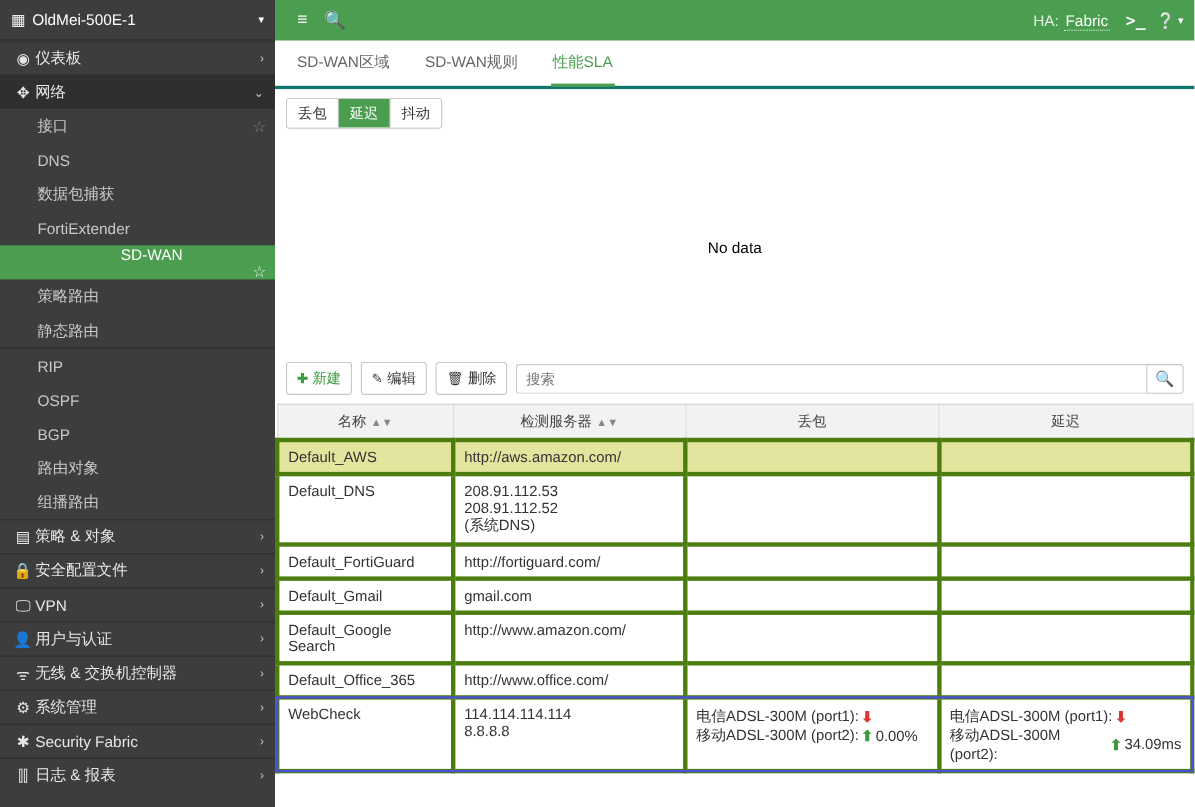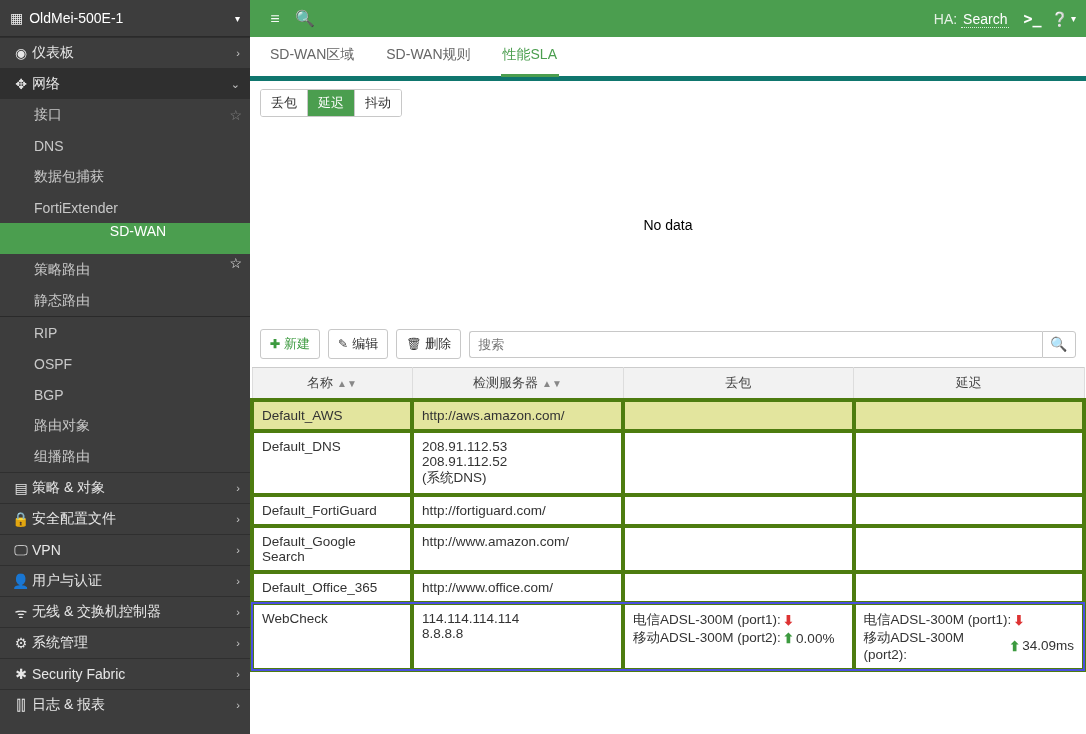--- a/index.html
+++ b/index.html
@@ -22,23 +22,23 @@
   .nav-item .nav-icon{ width:22px; display:inline-flex; justify-content:center; font-size:14px;}
   .nav-item .nav-label{ flex:1; }
   .nav-item .chev{ font-size:11px; opacity:.8;}
   .nav-item.top{ border-top:1px solid #2f2f2f; color:#e6e6e6;}
   .nav-item.expanded{ background:#2f2f2f;}
   .sub-item{ display:flex; align-items:center; height:31px; padding-left:34px; padding-right:8px; cursor:pointer; color:#c8c8c8;}
   .sub-item.active{ background:#4b9e4f; color:#fff;flex-direction:column;}
   .sub-item .star{ margin-left:auto; opacity:.5;}
   .sub-item .star.on{ opacity:.9;}
   .sub-divider{ height:1px; background:#2a2a2a; margin:0;}
-  .sub-item.iface{ display:flex; justify-content:space-between;gap:16px;}
+  .sub-item.iface{ display:flex; justify-content:space-between;}
   .content{ flex:1; background:#fff; display:flex; flex-direction:column; min-width:0;}
-  .tabs{ height:44px; border-bottom:5px solid #0f766e; display:flex; align-items:flex-end; padding:0 18px; gap:28px;}
+  .tabs{ height:44px; border-bottom:3px solid #0f766e; display:flex; align-items:flex-end; padding:0 18px; gap:28px;}
   .tab{ padding:10px 2px; cursor:pointer; color:#666; border-bottom:3px solid transparent; position:relative; bottom:-1px;}
   .tab.active{ color:#4b9e4f; border-bottom-color:#4b9e4f;}
   .metricbar{ padding:8px 10px;}
   .btn-group{ display:inline-flex; border:1px solid #c8c8c8; border-radius:3px; overflow:hidden;}
   .btn-group .mbtn{ padding:4px 10px; font-size:13px; border-right:1px solid #c8c8c8; background:#fff; cursor:pointer;}
   .btn-group .mbtn:last-child{ border-right:none;}
   .btn-group .mbtn.active{ background:#4b9e4f; color:#fff;}
   .chart-area{ flex:0 0 200px; display:flex; align-items:center; justify-content:center; color:#000000;}
   .toolbar{ display:flex; align-items:center; gap:8px; padding:4px 10px 8px 10px;}
   .btn{ border:1px solid #c8c8c8; border-radius:3px; padding:5px 9px; background:#fff; cursor:pointer; display:inline-flex; align-items:center; gap:4px; font-size:13px;}
@@ -69,21 +69,21 @@
       <span class="logo-icon">▦</span>
       <span>OldMei-500E-1</span>
     </div>
     <span class="caret">▾</span>
   </div>
   <div class="topbar-right">
     <span class="tb-btn">≡</span>
     <span class="tb-btn">🔍</span>
     <span class="spacer"></span>
     <span class="ha">
-      <span class="halabel">HA:</span><span class="havalue">Search</span>
+      <span class="halabel">HA:</span><span class="havalue">Fabric</span>
     </span>
     <span class="cli">&gt;_</span>
     <span class="help">❔<span class="caret">▾</span></span>
   </div>
 </div>
 
 <div class="body">
   <div class="sidebar" id="sidebar">
       <div class="nav-item top">
         <span class="nav-icon">◉</span>
@@ -227,20 +227,26 @@
             <td></td>
             <td></td>
           </tr>
           <tr>
             <td>Default_FortiGuard</td>
             <td style="white-space: pre-line;">http://fortiguard.com/</td>
             <td></td>
             <td></td>
           </tr>
           <tr>
+            <td>Default_Gmail</td>
+            <td style="white-space: pre-line;">gmail.com</td>
+            <td></td>
+            <td></td>
+          </tr>
+          <tr>
             <td>Default_Google Search</td>
             <td style="white-space: pre-line;">http://www.amazon.com/</td>
             <td></td>
             <td></td>
           </tr>
           <tr>
             <td>Default_Office_365</td>
             <td style="white-space: pre-line;">http://www.office.com/</td>
             <td></td>
             <td></td>

